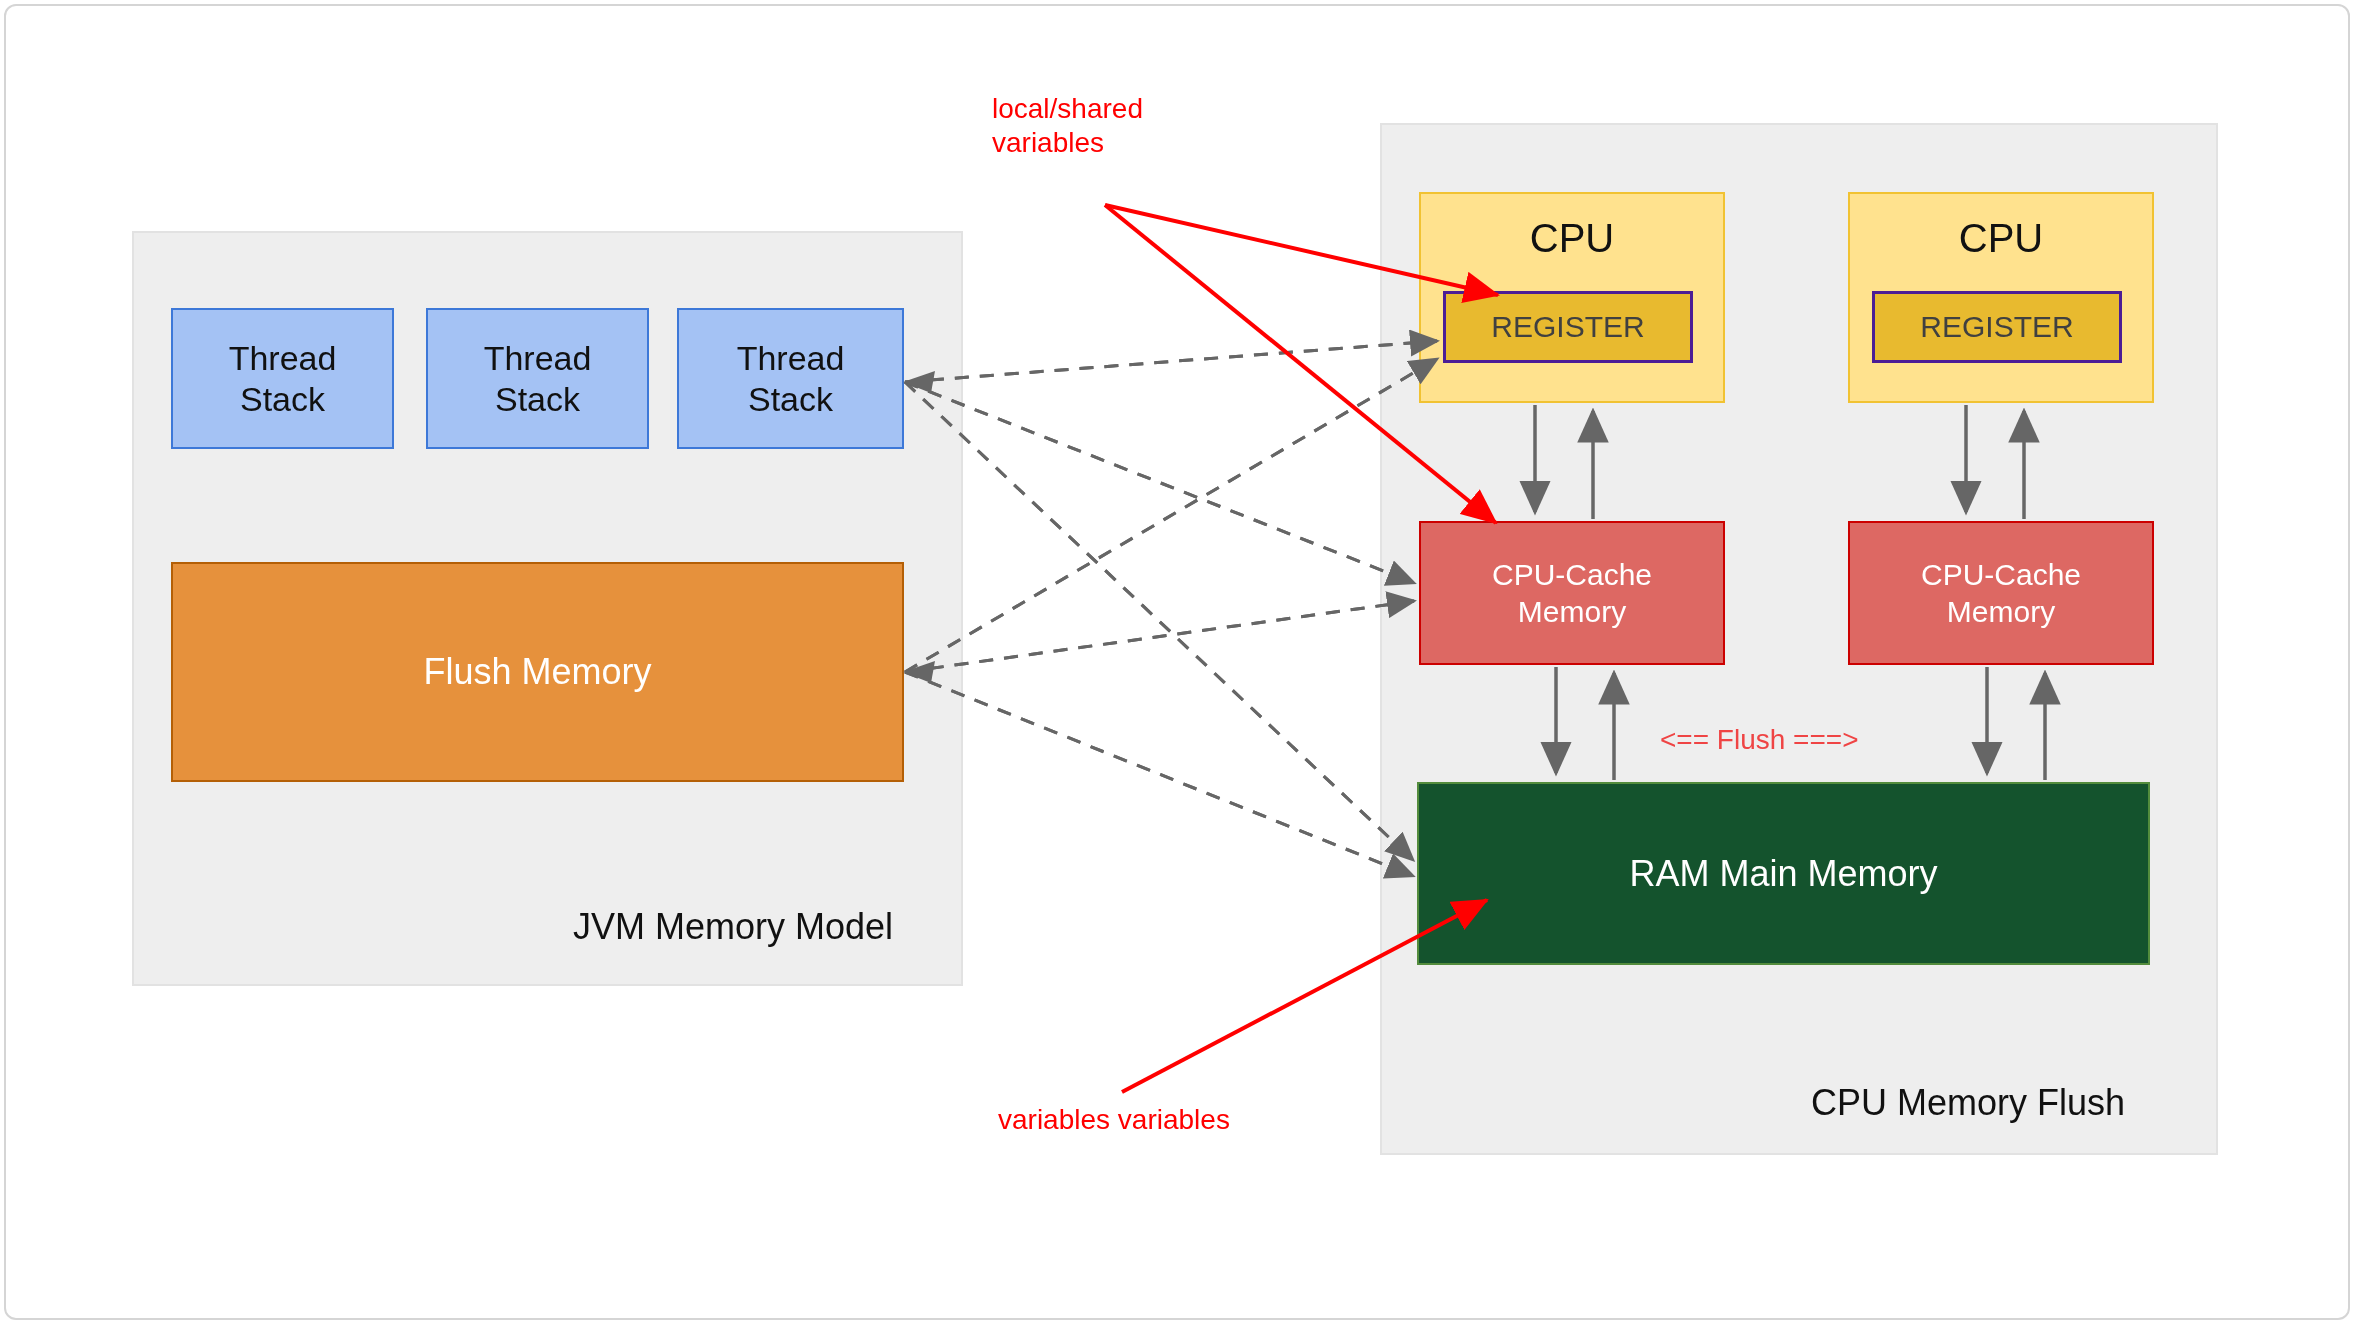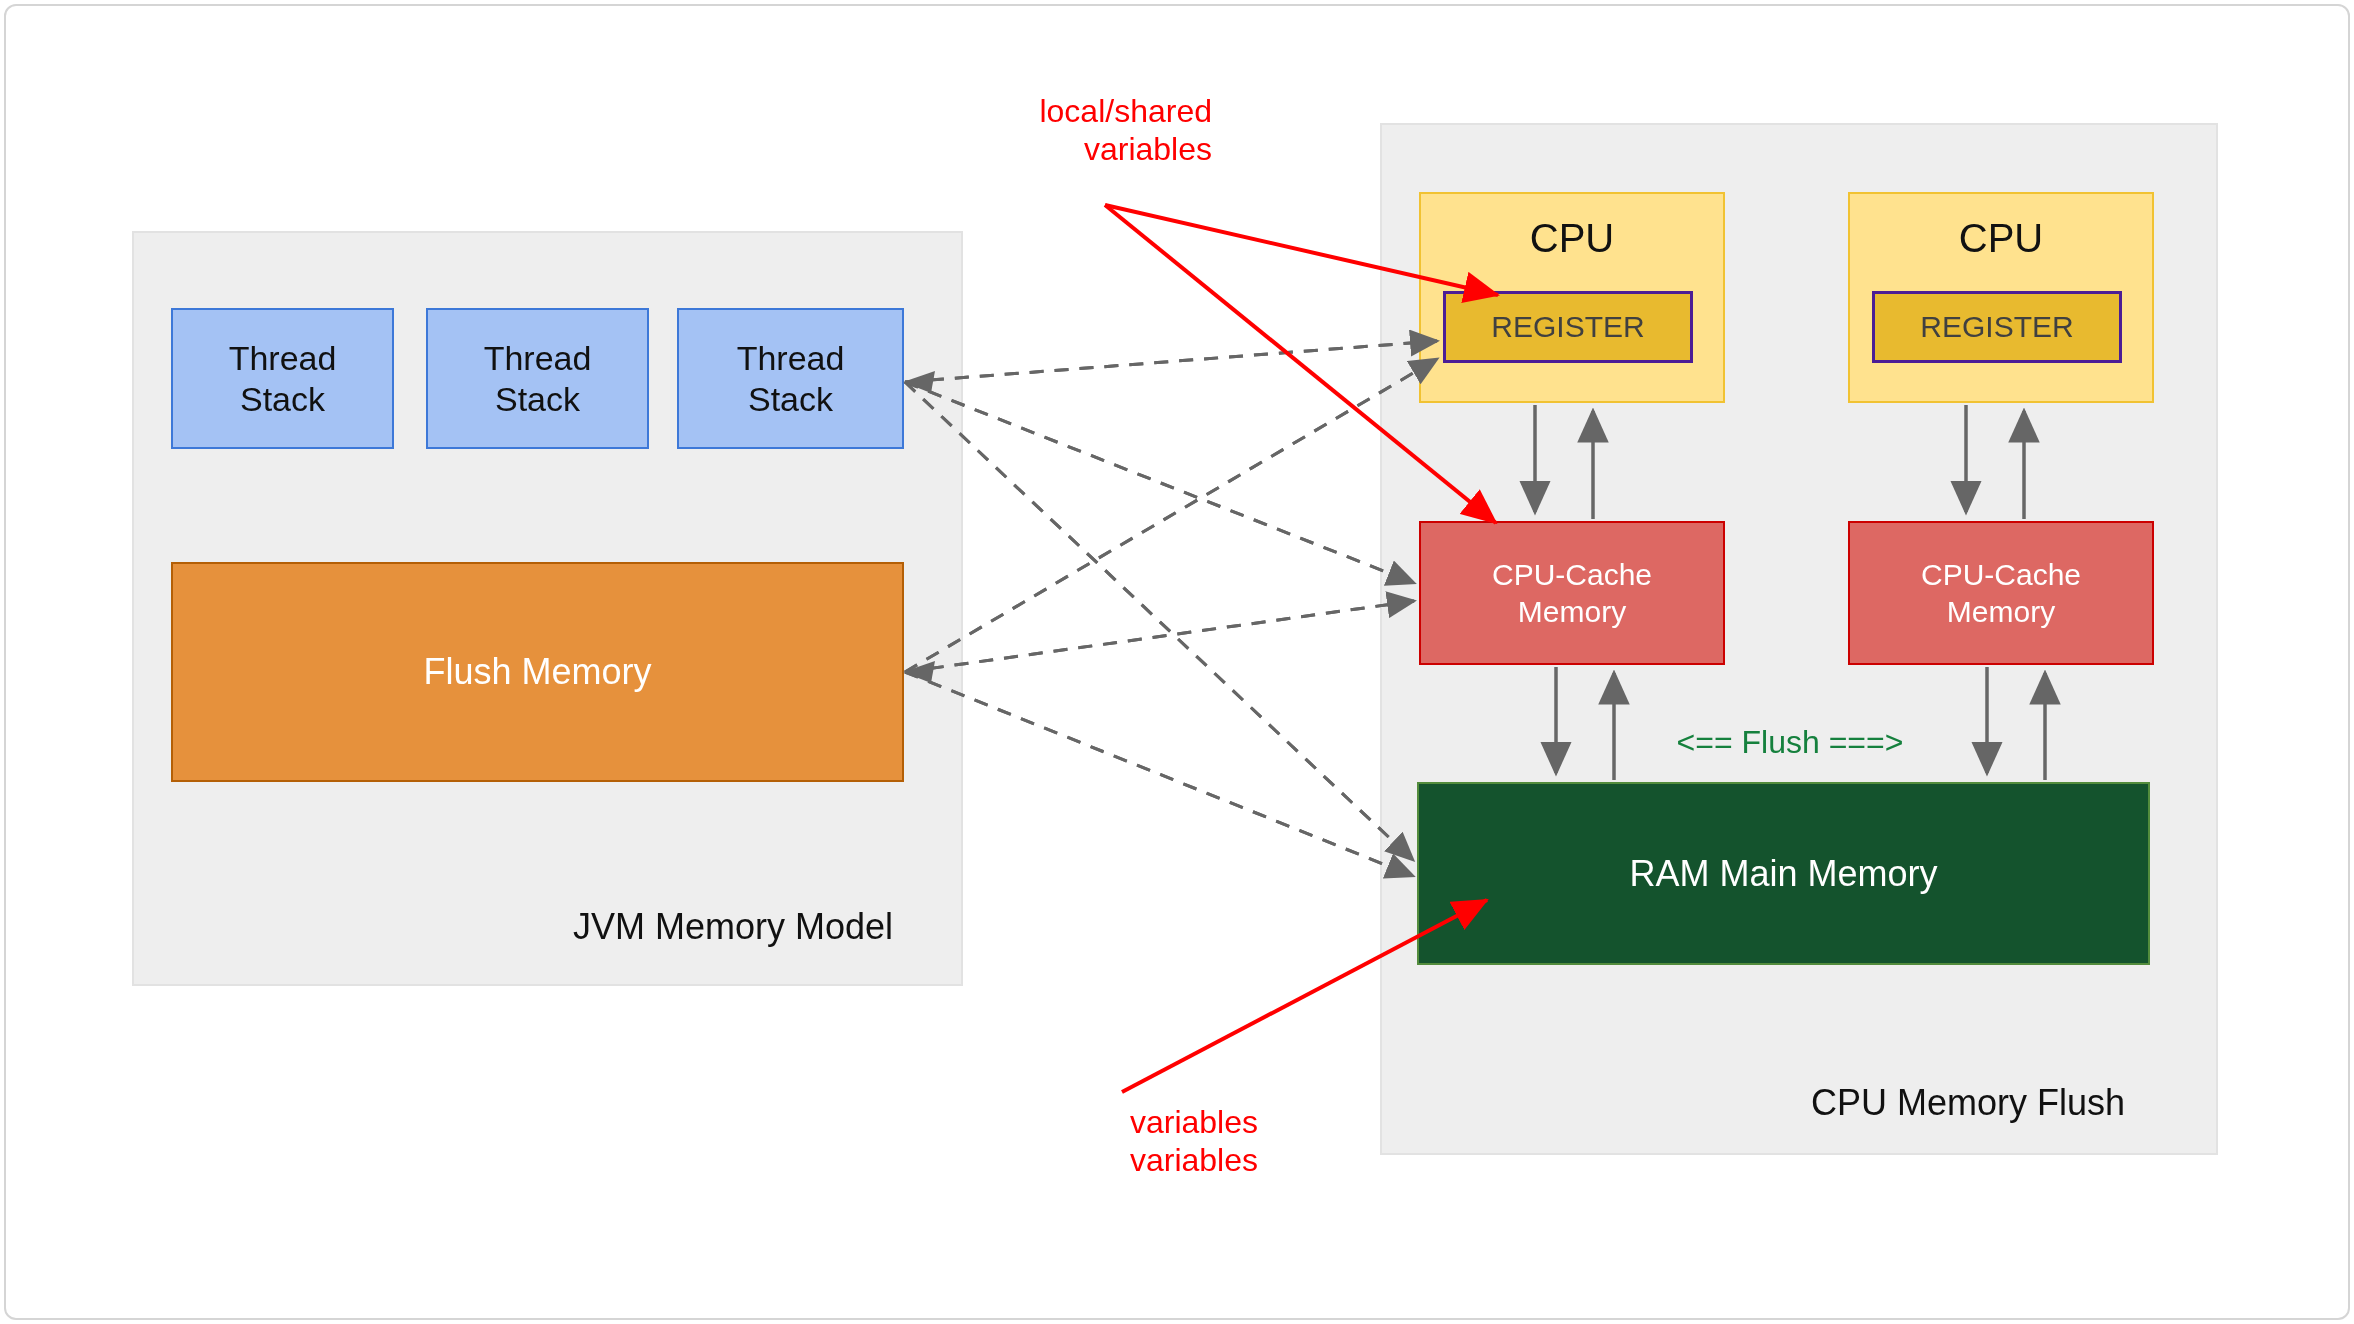--- a/index.html
+++ b/index.html
@@ -13,22 +13,22 @@
        justify-content:center;text-align:center;}
   .thread{background:#a4c2f4;border:2px solid #3d78d8;color:#111111;font-size:34px;line-height:1.2;}
   .thread span{display:inline-block;width:130px;}
   .heap{background:#e6913c;border:2px solid #b45f06;color:#ffffff;font-size:36px;}
   .cpu{background:#ffe28e;border:2px solid #f1c232;color:#111111;font-size:40px;
        align-items:flex-start;padding-top:22px;}
   .register{background:#e8ba2f;border:3px solid #4c1d95;color:#404040;font-size:30px;}
   .cache{background:#dd6863;border:2px solid #cc0000;color:#ffffff;font-size:30px;line-height:1.25;}
   .cache span{display:inline-block;width:190px;}
   .ram{background:#14532d;border:2px solid #538c3c;color:#ffffff;font-size:36px;}
-  .annotation{position:absolute;color:#ff0000;font-size:32px;text-align:right;line-height:1.2;}
-  .flush{position:absolute;color:#15803d;font-size:32px;text-align:center;}
+  .annotation{position:absolute;color:#ff0000;font-size:28px;text-align:left;line-height:1.2;}
+  .flush{position:absolute;color:#ef4444;font-size:28px;text-align:left;}
   #arrows{position:absolute;left:0;top:0;pointer-events:none;}
 </style>
 </head>
 <body>
 
 <div id="stage">
   <div id="frame"></div>
 
   <div class="panel" style="left:132px;top:231px;width:831px;height:755px;"></div>
   <div class="panel-title" style="left:533px;top:906px;width:400px;">JVM Memory Model</div>

